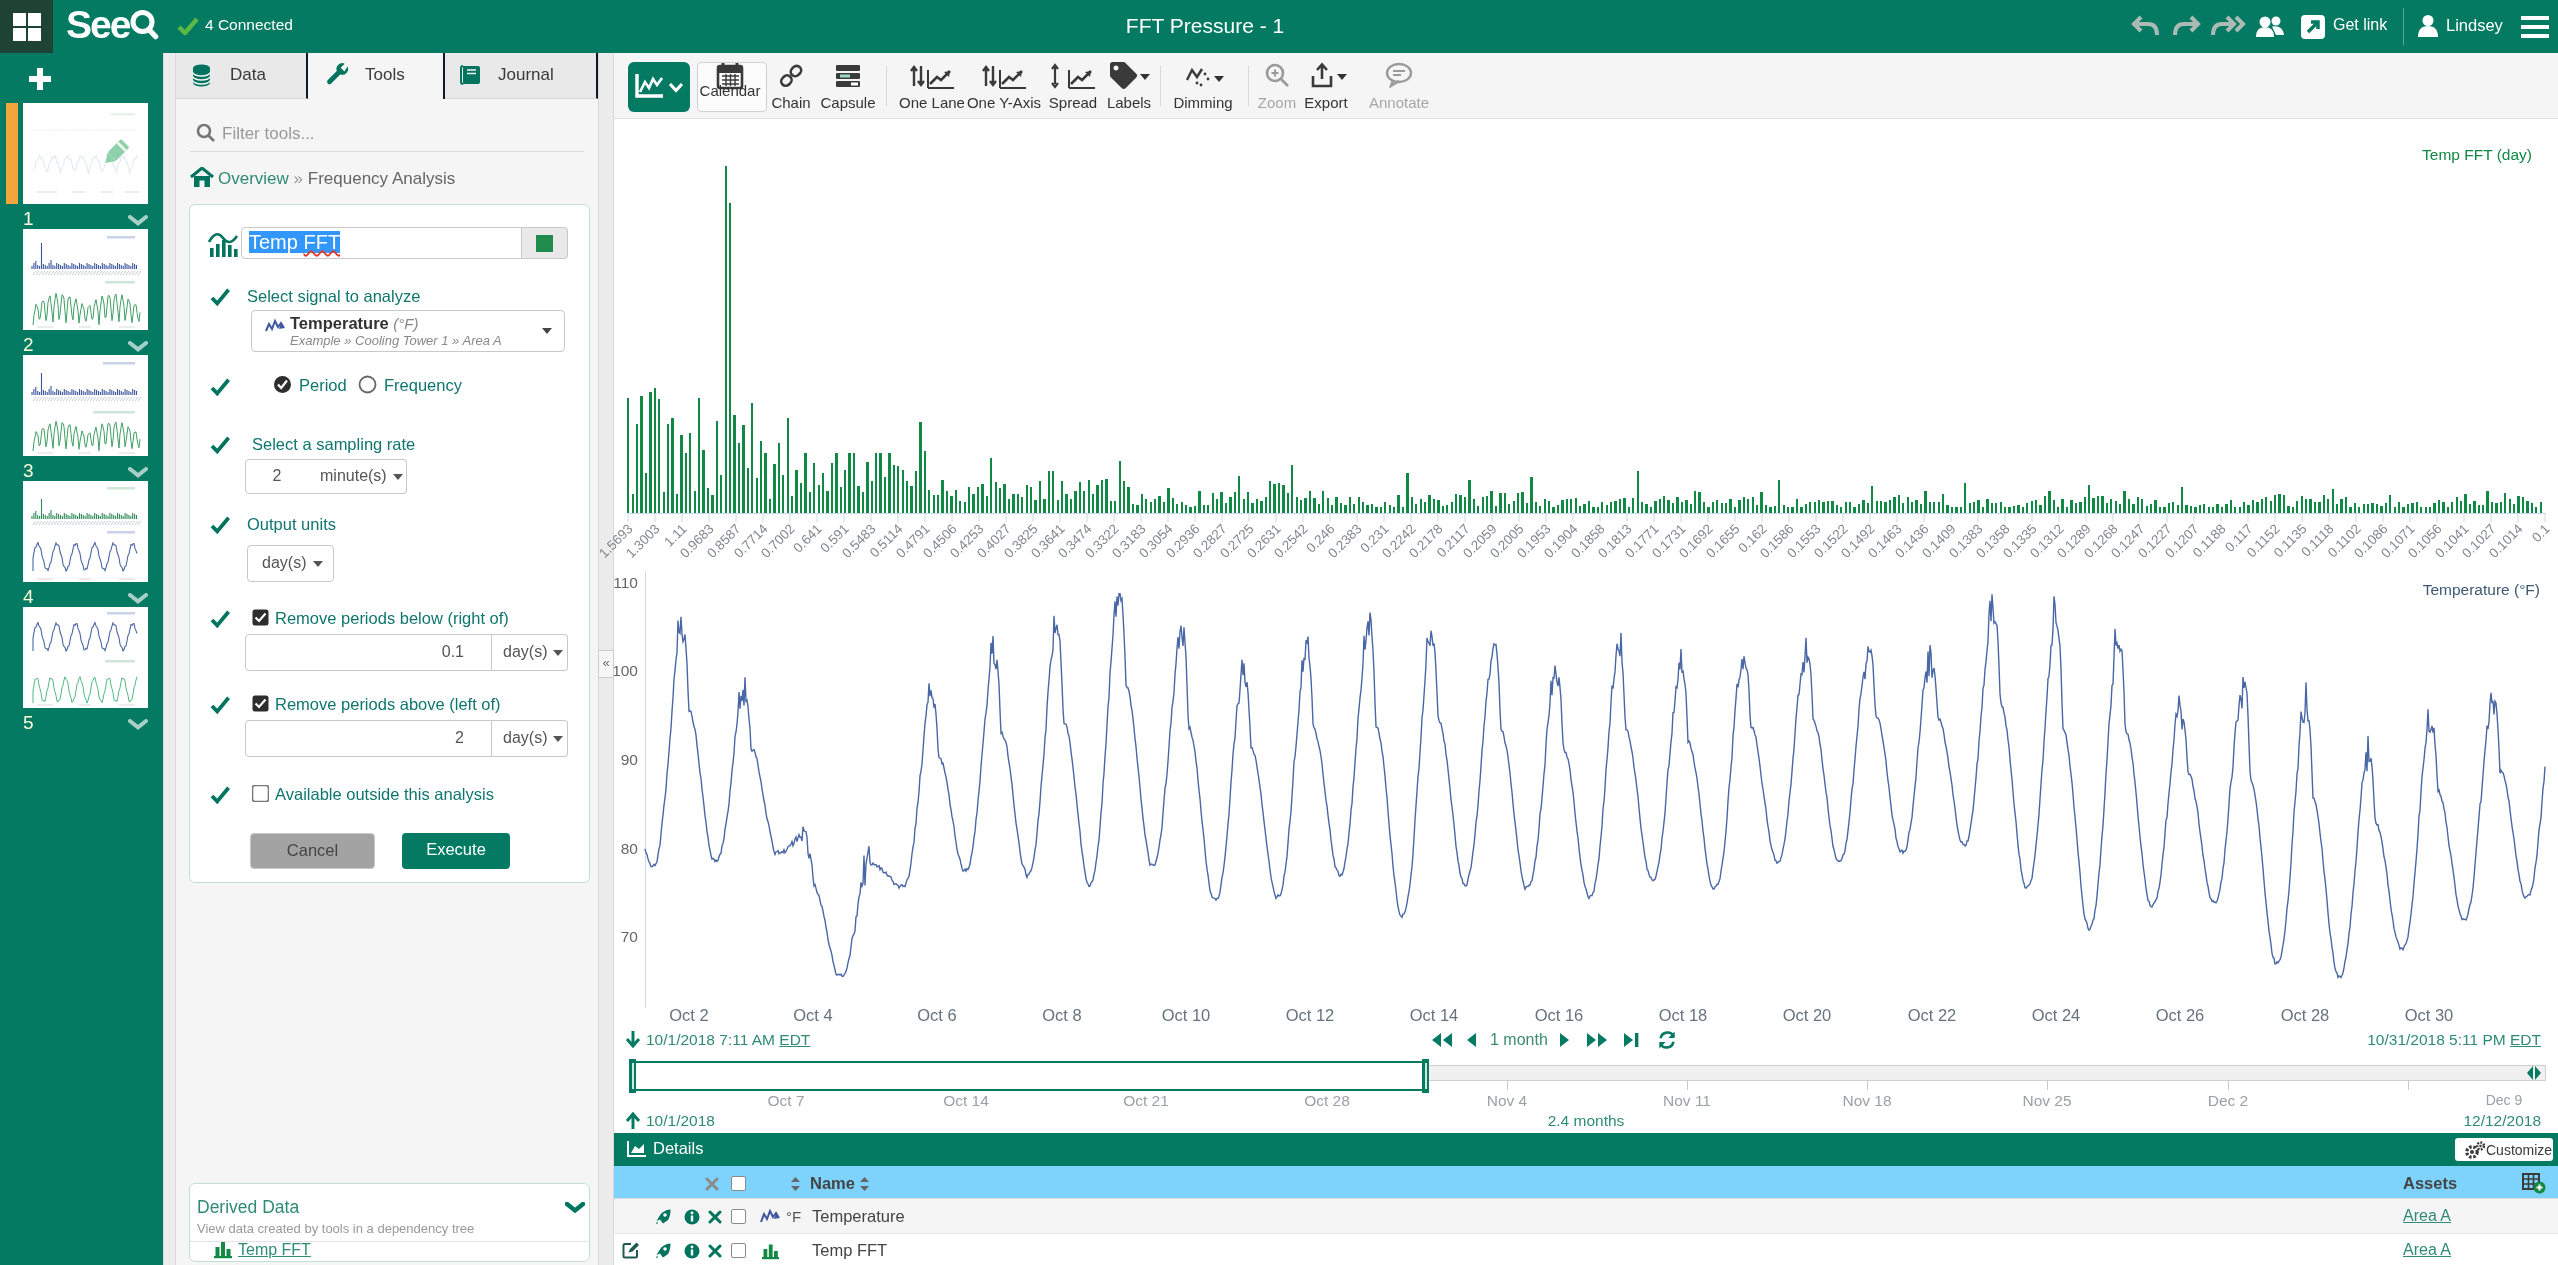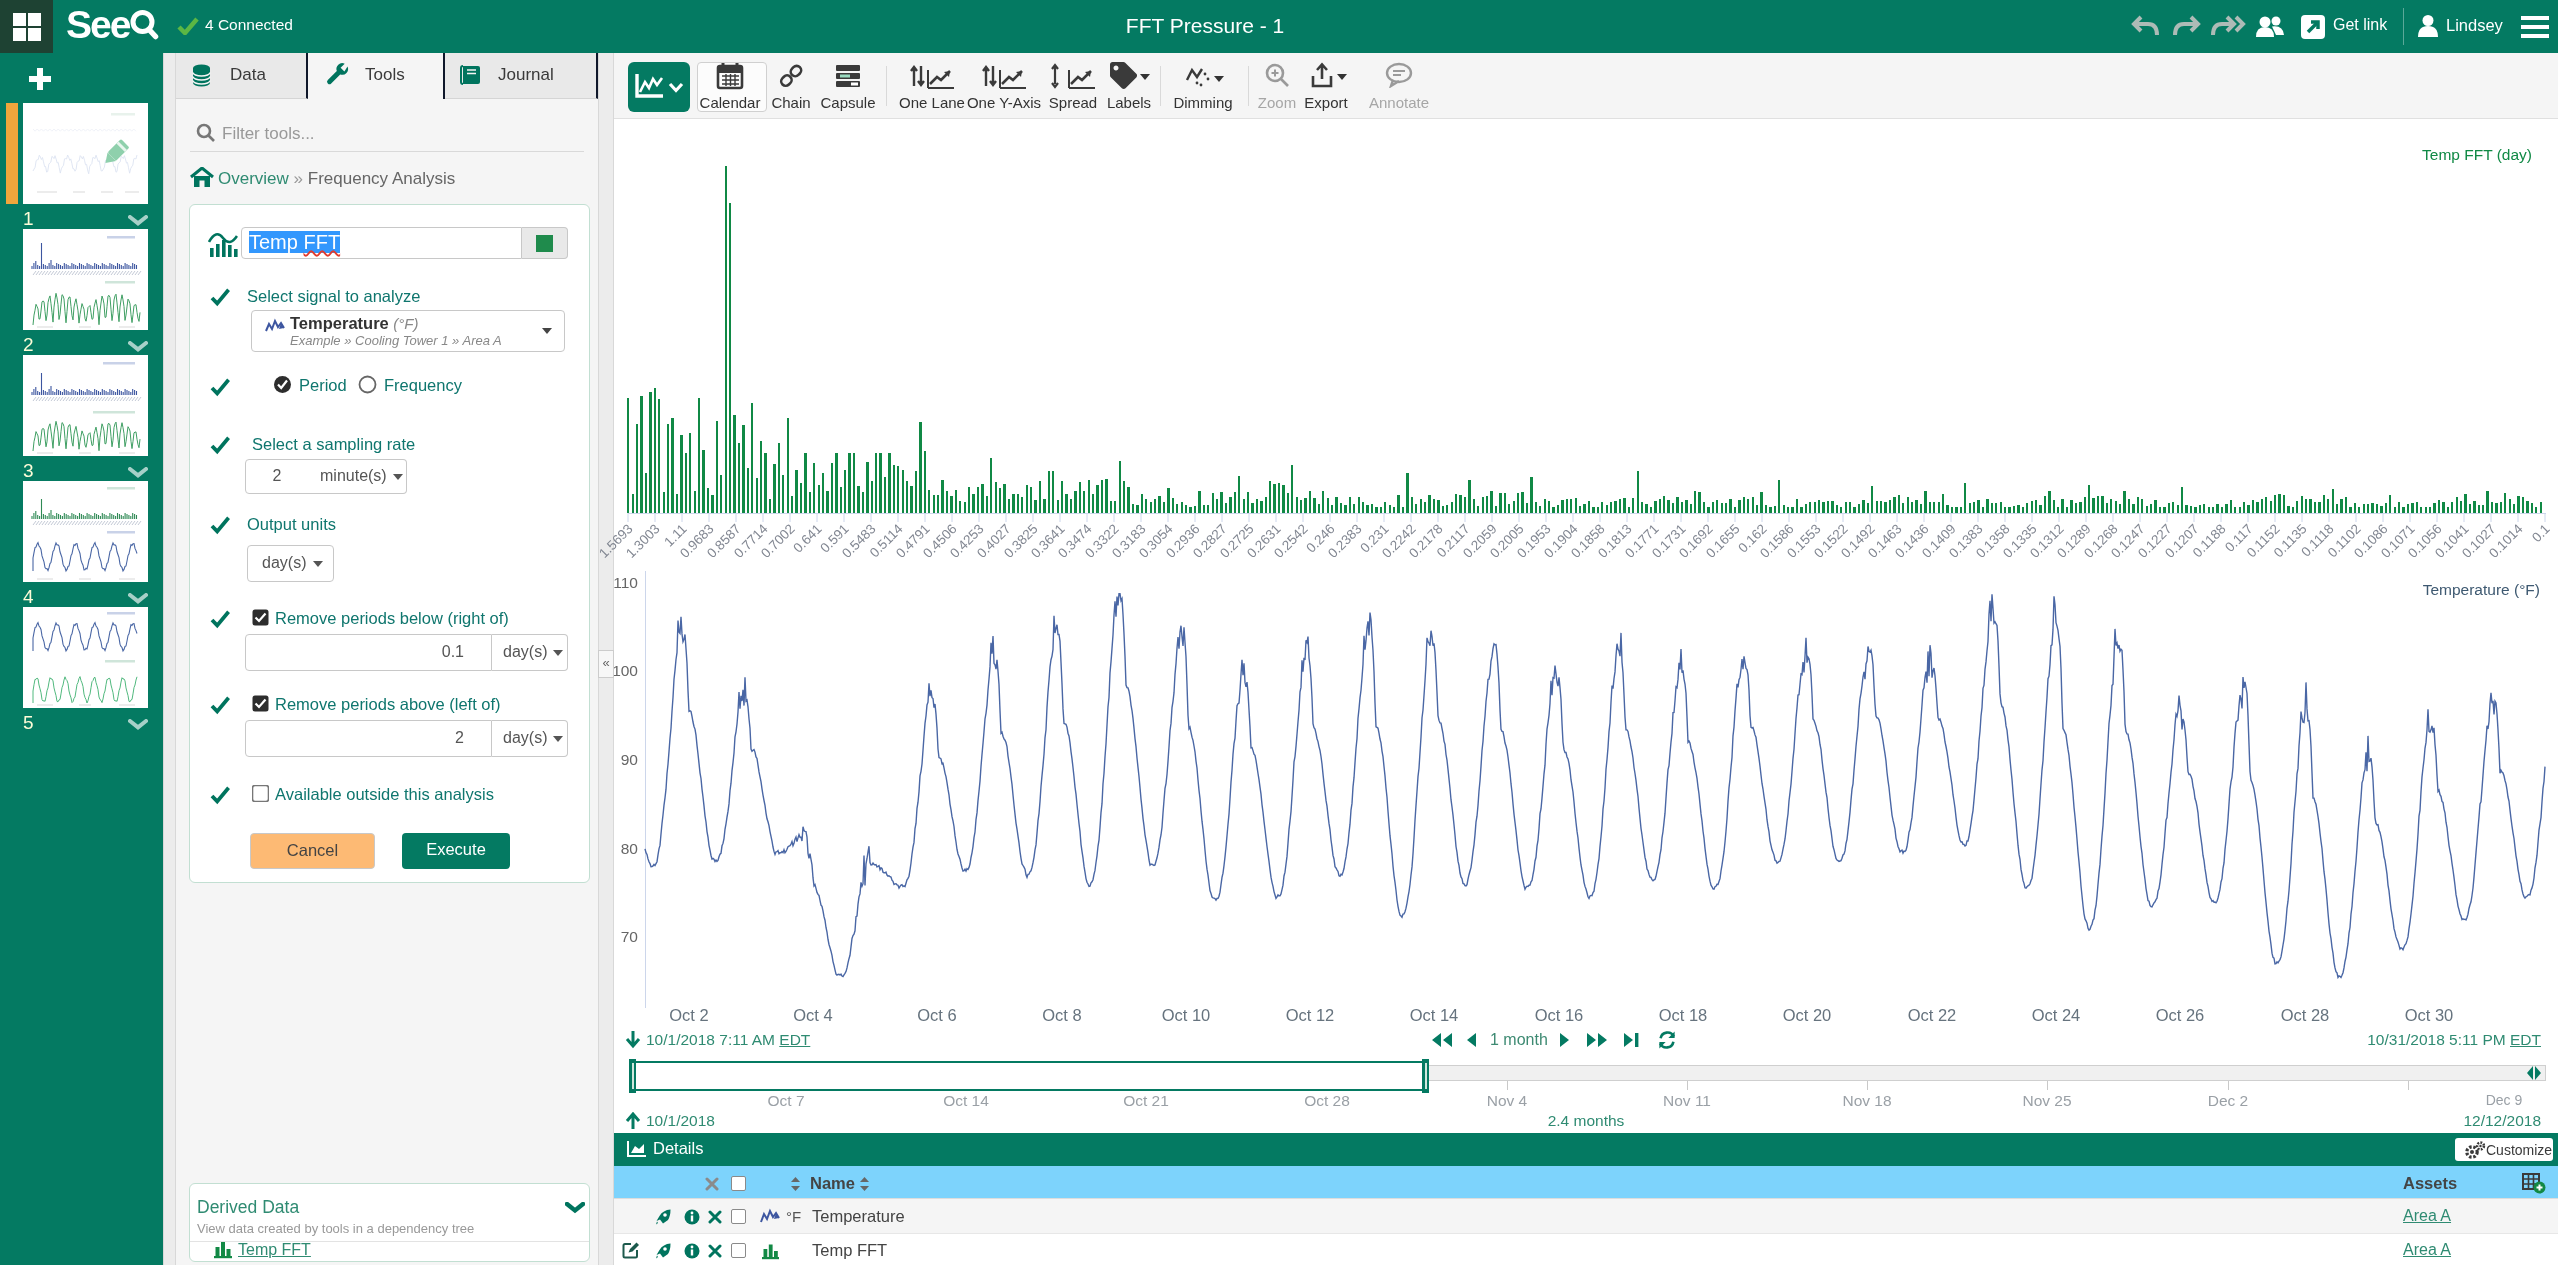--- a/index.html
+++ b/index.html
@@ -272,21 +272,21 @@
 <div class="flabel" style="left:85px;top:490px;">Remove periods above (left of)</div>
 <div class="inbox" style="left:55px;top:515px;width:247px;height:37px;border-radius:4px 0 0 4px;text-align:right;padding:8px 27px 0 0;">2</div>
 <div class="inbox" style="left:302px;top:515px;width:76px;height:37px;border-left:none;border-radius:0 4px 4px 0;padding:8px 0 0 11px;">day(s) <span class="caret" style="border-top-color:#555;margin-left:1px;"></span></div>
 <svg class="abs" style="left:20px;top:580px;" width="20" height="20" viewBox="0 0 20 20">
         <path d="M2 11.0 L7.199999999999999 16.4 L18.6 2.8000000000000003" stroke="#00745e" stroke-width="3.8" fill="none"></path>
       </svg>
 <svg class="abs" style="left:62px;top:580px;" width="17" height="17" viewBox="0 0 17 17">
         <rect x="0.5" y="0.5" width="16" height="16" rx="2.5" fill="none" stroke="#777" stroke-width="1.6"></rect>
       </svg>
 <div class="flabel" style="left:85px;top:580px;">Available outside this analysis</div>
-<div class="abs" style="left:60px;top:628px;width:125px;height:36px;border:1px solid #c8c8c8;border-radius:4px;background:#fdba74;text-align:center;padding-top:7px;font-size:16.5px;color:#444;">Cancel</div>
+<div class="abs" style="left:60px;top:628px;width:125px;height:36px;border:1px solid #c8c8c8;border-radius:4px;background:#a3a3a3;text-align:center;padding-top:7px;font-size:16.5px;color:#444;">Cancel</div>
 <div class="abs" style="left:212px;top:628px;width:108px;height:36px;border-radius:4px;background:#047a62;text-align:center;padding-top:7px;font-size:16.5px;color:#fff;">Execute</div>
 </div>
 
 <div class="card" style="top:1130px;height:79px;">
 <div class="abs" style="left:7px;top:13px;color:#2f8b72;font-size:17.5px;">Derived Data</div>
 <svg class="abs" style="left:375px;top:18px;" width="20" height="12" viewBox="0 0 20 12">
         <path d="M2 2 L10.0 8.4 L18 2" stroke="#00745e" stroke-width="4.5" fill="none" stroke-linecap="round"></path>
       </svg>
 <div class="abs" style="left:7px;top:37px;color:#999;font-size:13px;">View data created by tools in a dependency tree</div>
 <div class="abs" style="left:0;top:57px;width:399px;height:1px;background:#e3e3e3;"></div>
@@ -314,21 +314,21 @@
         </svg>
 </div>
 <div class="abs" style="left:83px;top:9px;width:70px;height:50px;background:#fcfcfc;border:1px solid #d0d0d0;border-radius:4px;"></div>
 <div class="tbtn" style="left:81px;top:0;width:70px;color:#333;">
 <svg style="position:absolute;left:21px;top:9px;" width="28" height="28" viewBox="0 0 28 28">
           <rect x="2" y="4" width="24" height="22" rx="2" fill="none" stroke="#3a3a3a" stroke-width="2.6"></rect>
           <rect x="2" y="4" width="24" height="7" fill="#3a3a3a"></rect>
           <path d="M7 1 V6 M21 1 V6" stroke="#3a3a3a" stroke-width="3"></path>
           <path d="M6 14 H23 M6 18 H23 M6 22 H23 M10 12 V24 M14.5 12 V24 M19 12 V24" stroke="#3a3a3a" stroke-width="1.4"></path>
         </svg>
-<div style="position:absolute;left:0;top:41px;width:70px;">Calendar</div>
+<div style="position:absolute;left:0;top:29px;width:70px;">Calendar</div>
       </div>
 <div class="tbtn" style="left:152px;top:0;width:50px;color:#333;">
 <svg style="position:absolute;left:11px;top:9px;" width="28" height="28" viewBox="0 0 28 28">
           <g transform="rotate(45 14 14)">
             <rect x="9.5" y="1.5" width="9" height="11" rx="4.5" fill="none" stroke="#3a3a3a" stroke-width="2.6"></rect>
             <rect x="9.5" y="15" width="9" height="11" rx="4.5" fill="none" stroke="#3a3a3a" stroke-width="2.6"></rect>
           </g>
         </svg>
 <div style="position:absolute;left:0;top:41px;width:50px;">Chain</div>
       </div>

